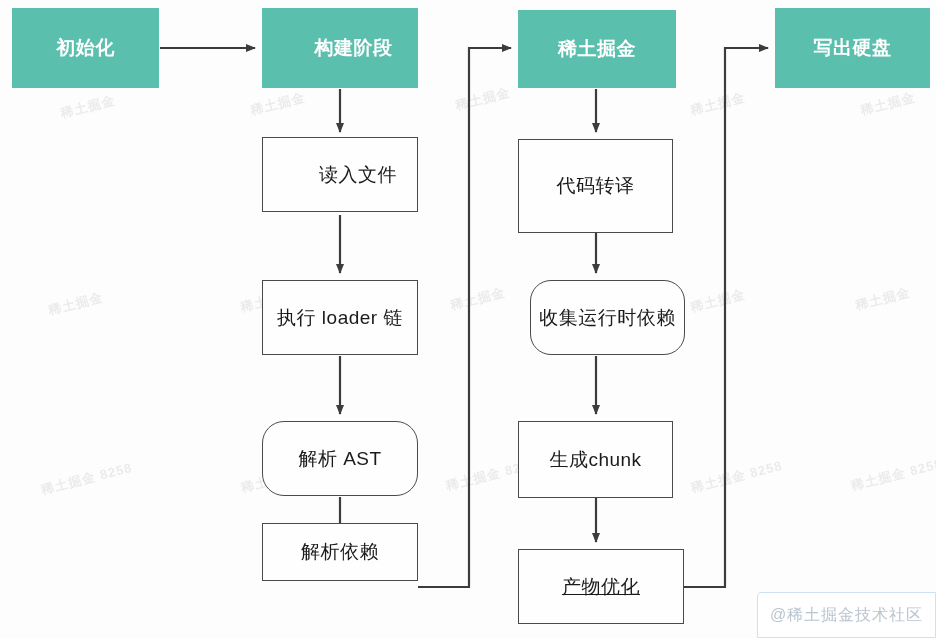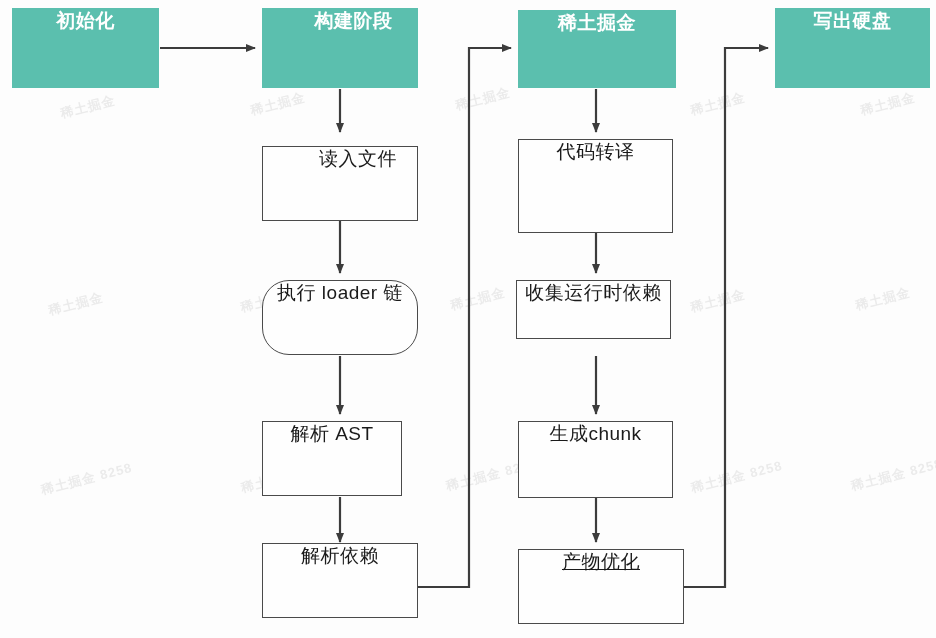--- a/index.html
+++ b/index.html
@@ -15,21 +15,21 @@
     position: relative;
     width: 936px;
     height: 638px;
     background: #fdfdfd;
     overflow: hidden;
   }
   .node {
     position: absolute;
     box-sizing: border-box;
     display: flex;
-    align-items: flex-start;
+    align-items: center;
     justify-content: center;
     text-align: center;
     line-height: 1.25;
     letter-spacing: 0.5px;
   }
   .node.phase {
     background: #5bbfae;
     color: #ffffff;
     font-size: 19px;
     font-weight: 600;
@@ -143,43 +143,46 @@
       </div>
       <div class="node phase" style="left: 518px; top: 10px; width: 158px; height: 78px;">
         <span>稀土掘金</span>
       </div>
       <div class="node phase" style="left: 775px; top: 8px; width: 155px; height: 80px;">
         <span>写出硬盘</span>
       </div>
     </div>
 
   <div id="steps-left-layer">
-      <div class="node step" style="left: 262px; top: 146px; width: 156px; height: 75px; padding-left: 36px;">
+      <div class="node step" style="left: 262px; top: 137px; width: 156px; height: 75px; padding-left: 36px;">
         <span>读入文件</span>
       </div>
-      <div class="node step" style="left: 262px; top: 280px; width: 156px; height: 75px; border-radius: 27px;">
+      <div class="node step" style="left: 262px; top: 280px; width: 156px; height: 75px;">
         <span>执行 loader 链</span>
       </div>
-      <div class="node step" style="left: 262px; top: 421px; width: 140px; height: 75px;">
+      <div class="node step" style="left: 262px; top: 421px; width: 156px; height: 75px; border-radius: 22px;">
         <span>解析 AST</span>
       </div>
-      <div class="node step" style="left: 262px; top: 543px; width: 156px; height: 75px;">
+      <div class="node step" style="left: 262px; top: 523px; width: 156px; height: 58px;">
         <span>解析依赖</span>
       </div>
     </div>
 
   <div id="steps-right-layer">
       <div class="node step" style="left: 518px; top: 139px; width: 155px; height: 94px;">
         <span>代码转译</span>
       </div>
-      <div class="node step" style="left: 516px; top: 280px; width: 155px; height: 59px;">
+      <div class="node step" style="left: 530px; top: 280px; width: 155px; height: 75px; border-radius: 21px;">
         <span>收集运行时依赖</span>
       </div>
       <div class="node step" style="left: 518px; top: 421px; width: 155px; height: 77px;">
         <span>生成chunk</span>
       </div>
       <div class="node step" style="left: 518px; top: 549px; width: 166px; height: 75px; text-decoration: underline;">
         <span>产物优化</span>
       </div>
     </div>
 
+  <div id="badge">
+    <span>@稀土掘金技术社区</span>
+  </div>
 
 </div>
 
 </body></html>

